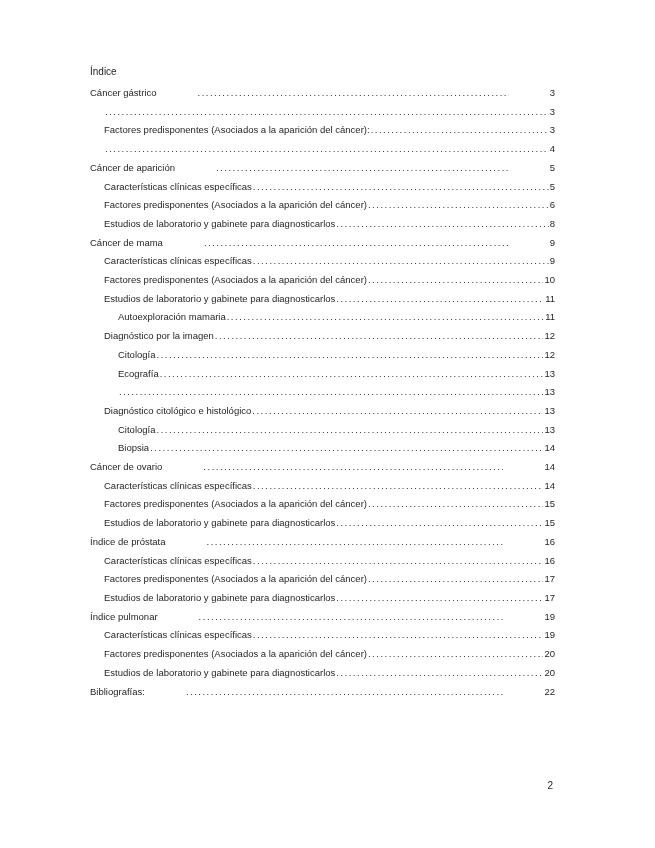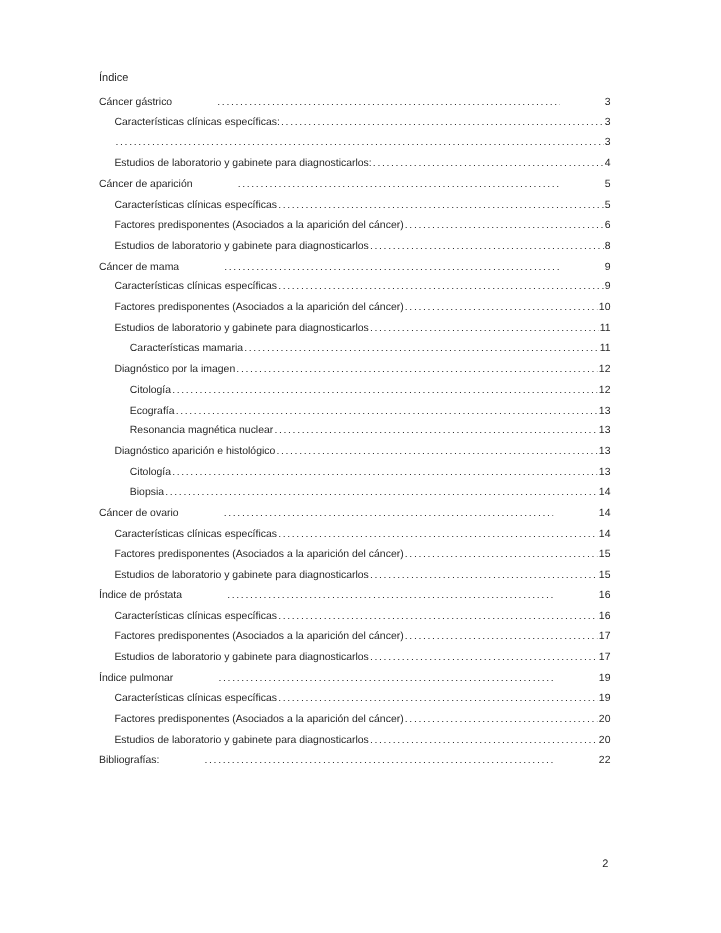--- a/index.html
+++ b/index.html
@@ -73,30 +73,29 @@
 <div class="page">
   <div class="content">
     <h1 class="toc-title">Índice</h1>
     <div class="toc-list">
         <div class="toc-row lvl-0">
           <span class="label">Cáncer gástrico</span>
           <span class="dots">............................................................................................................................................................................................................................................................................................................</span>
           <span class="pageno">3</span>
         </div>
         <div class="toc-row lvl-1">
-          <span class="label">Características clínicas específicas:</span>
           <span class="dots">............................................................................................................................................................................................................................................................................................................</span>
           <span class="pageno">3</span>
         </div>
         <div class="toc-row lvl-1">
+          <span class="label">Factores predisponentes (Asociados a la aparición del cáncer):</span>
           <span class="dots">............................................................................................................................................................................................................................................................................................................</span>
           <span class="pageno">3</span>
         </div>
         <div class="toc-row lvl-1">
-          <span class="label">Estudios de laboratorio y gabinete para diagnosticarlos:</span>
           <span class="dots">............................................................................................................................................................................................................................................................................................................</span>
           <span class="pageno">4</span>
         </div>
         <div class="toc-row lvl-0">
           <span class="label">Cáncer de aparición</span>
           <span class="dots">............................................................................................................................................................................................................................................................................................................</span>
           <span class="pageno">5</span>
         </div>
         <div class="toc-row lvl-1">
           <span class="label">Características clínicas específicas</span>
@@ -127,46 +126,45 @@
           <span class="label">Factores predisponentes (Asociados a la aparición del cáncer)</span>
           <span class="dots">............................................................................................................................................................................................................................................................................................................</span>
           <span class="pageno">10</span>
         </div>
         <div class="toc-row lvl-1">
           <span class="label">Estudios de laboratorio y gabinete para diagnosticarlos</span>
           <span class="dots">............................................................................................................................................................................................................................................................................................................</span>
           <span class="pageno">11</span>
         </div>
         <div class="toc-row lvl-2">
-          <span class="label">Características mamaria</span>
+          <span class="label">Autoexploración mamaria</span>
           <span class="dots">............................................................................................................................................................................................................................................................................................................</span>
           <span class="pageno">11</span>
         </div>
         <div class="toc-row lvl-1">
           <span class="label">Diagnóstico por la imagen</span>
           <span class="dots">............................................................................................................................................................................................................................................................................................................</span>
           <span class="pageno">12</span>
         </div>
         <div class="toc-row lvl-2">
           <span class="label">Citología</span>
           <span class="dots">............................................................................................................................................................................................................................................................................................................</span>
           <span class="pageno">12</span>
         </div>
         <div class="toc-row lvl-2">
           <span class="label">Ecografía</span>
           <span class="dots">............................................................................................................................................................................................................................................................................................................</span>
           <span class="pageno">13</span>
         </div>
         <div class="toc-row lvl-2">
-          <span class="label">Resonancia magnética nuclear</span>
-          <span class="dots">............................................................................................................................................................................................................................................................................................................</span>
-          <span class="pageno">13</span>
-        </div>
-        <div class="toc-row lvl-1">
-          <span class="label">Diagnóstico aparición e histológico</span>
+          <span class="dots">............................................................................................................................................................................................................................................................................................................</span>
+          <span class="pageno">13</span>
+        </div>
+        <div class="toc-row lvl-1">
+          <span class="label">Diagnóstico citológico e histológico</span>
           <span class="dots">............................................................................................................................................................................................................................................................................................................</span>
           <span class="pageno">13</span>
         </div>
         <div class="toc-row lvl-2">
           <span class="label">Citología</span>
           <span class="dots">............................................................................................................................................................................................................................................................................................................</span>
           <span class="pageno">13</span>
         </div>
         <div class="toc-row lvl-2">
           <span class="label">Biopsia</span>

